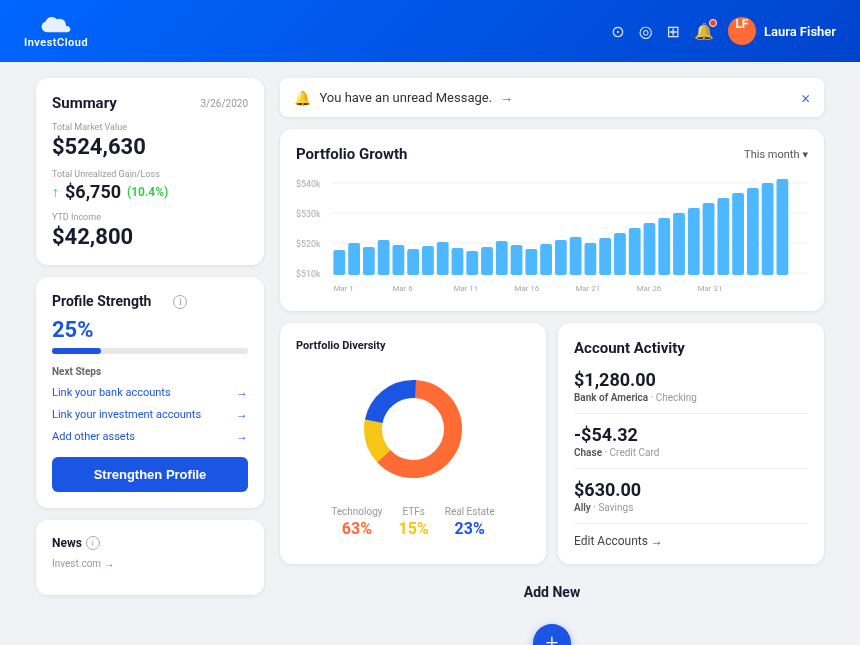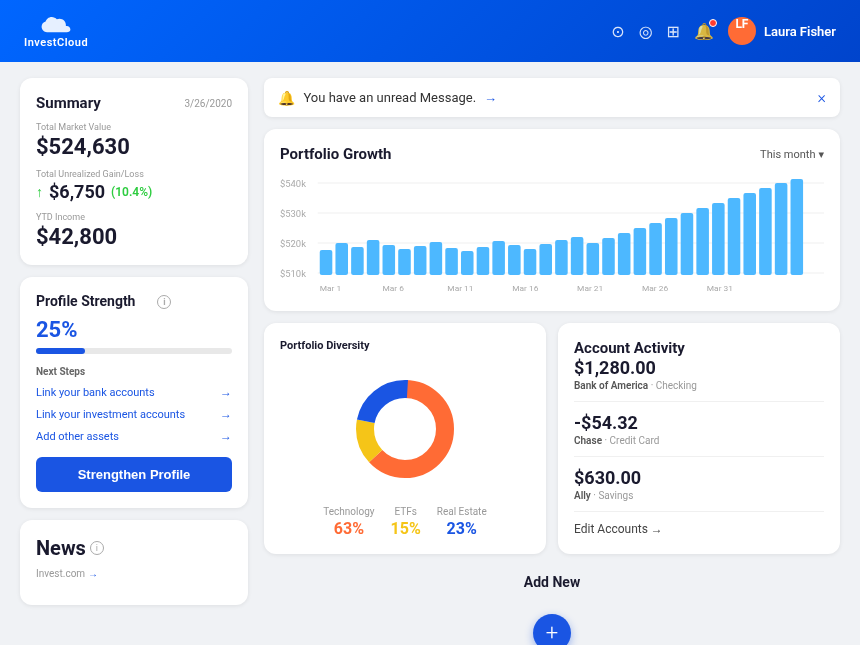--- a/index.html
+++ b/index.html
@@ -79,21 +79,21 @@
     .user-name {
       color: white;
       font-size: 13px;
       font-weight: 600;
     }
 
     
     .main-content {
       display: flex;
       gap: 16px;
-      padding: 16px 20px;
+      padding: 16px 36px;
       height: calc(645px - 62px);
     }
 
     
     .left-col {
       width: 228px;
       flex-shrink: 0;
       display: flex;
       flex-direction: column;
       gap: 12px;
@@ -235,21 +235,21 @@
     }
 
     
     .news-title-row {
       display: flex;
       align-items: center;
       gap: 4px;
       margin-bottom: 8px;
     }
     .news-title {
-      font-size: 20px;
+      font-size: 12px;
       font-weight: 700;
       color: #1a1a2e;
     }
     .news-headline {
       font-size: 15px;
       font-weight: 800;
       color: #1a1a2e;
       line-height: 1.3;
       margin-bottom: 8px;
     }
@@ -398,20 +398,21 @@
       flex: 1;
       background: white;
       border-radius: 12px;
       padding: 16px;
       box-shadow: 0 1px 4px rgba(0,0,0,0.08);
     }
     .account-title {
       font-size: 15px;
       font-weight: 700;
       color: #1a1a2e;
+      margin-bottom: 12px;
     }
     .account-item {
       margin-bottom: 10px;
       padding-bottom: 10px;
       border-bottom: 1px solid #f0f0f0;
     }
     .account-item:last-of-type {
       border-bottom: none;
     }
     .account-amount {

